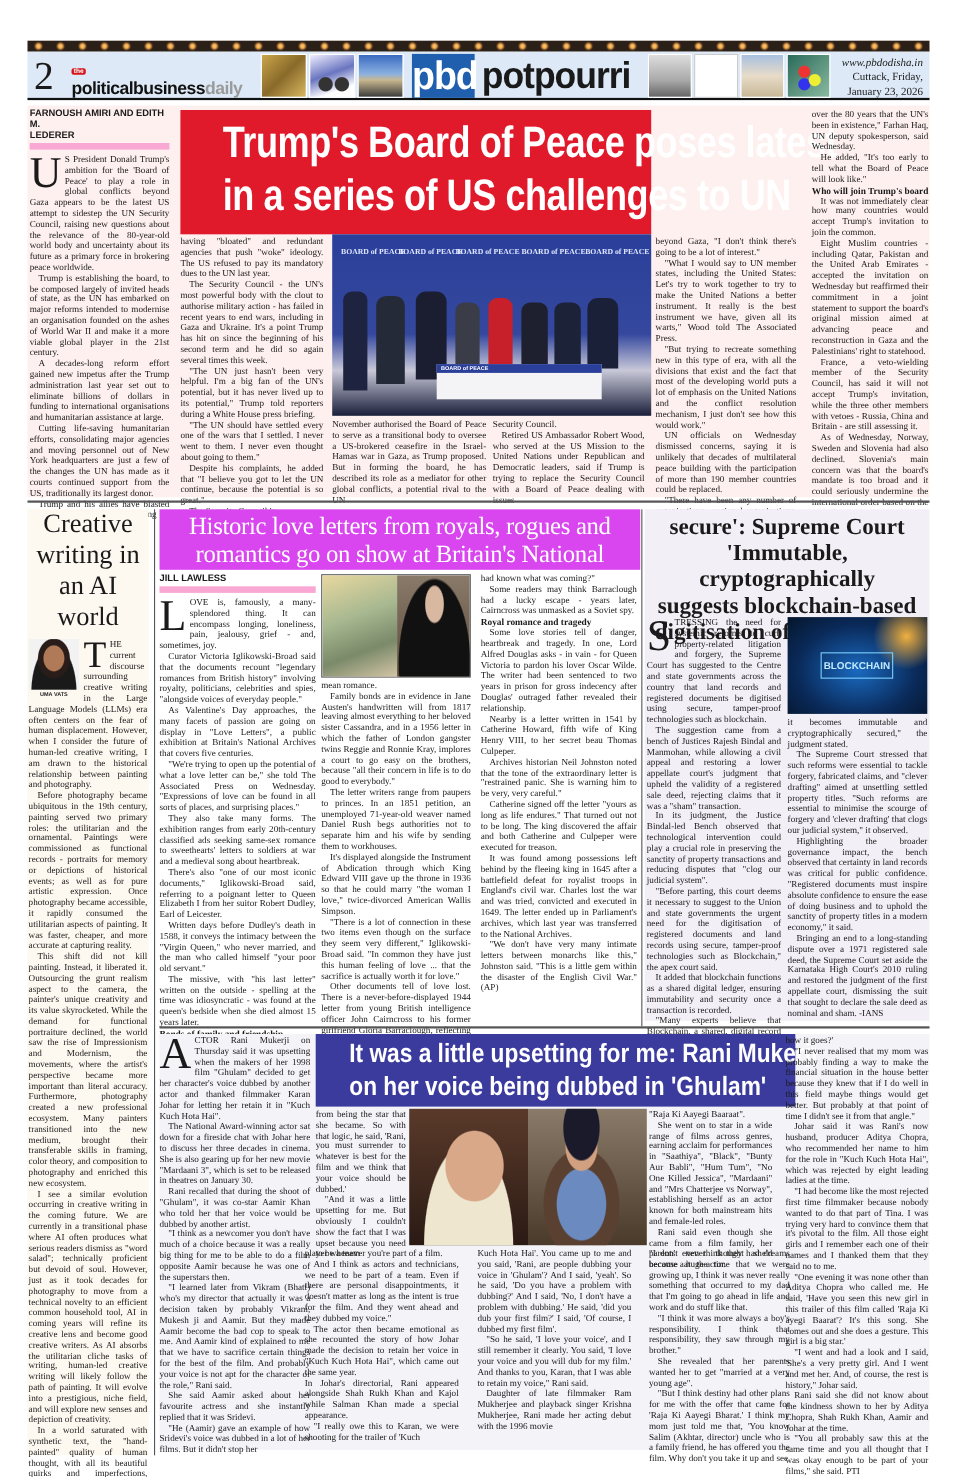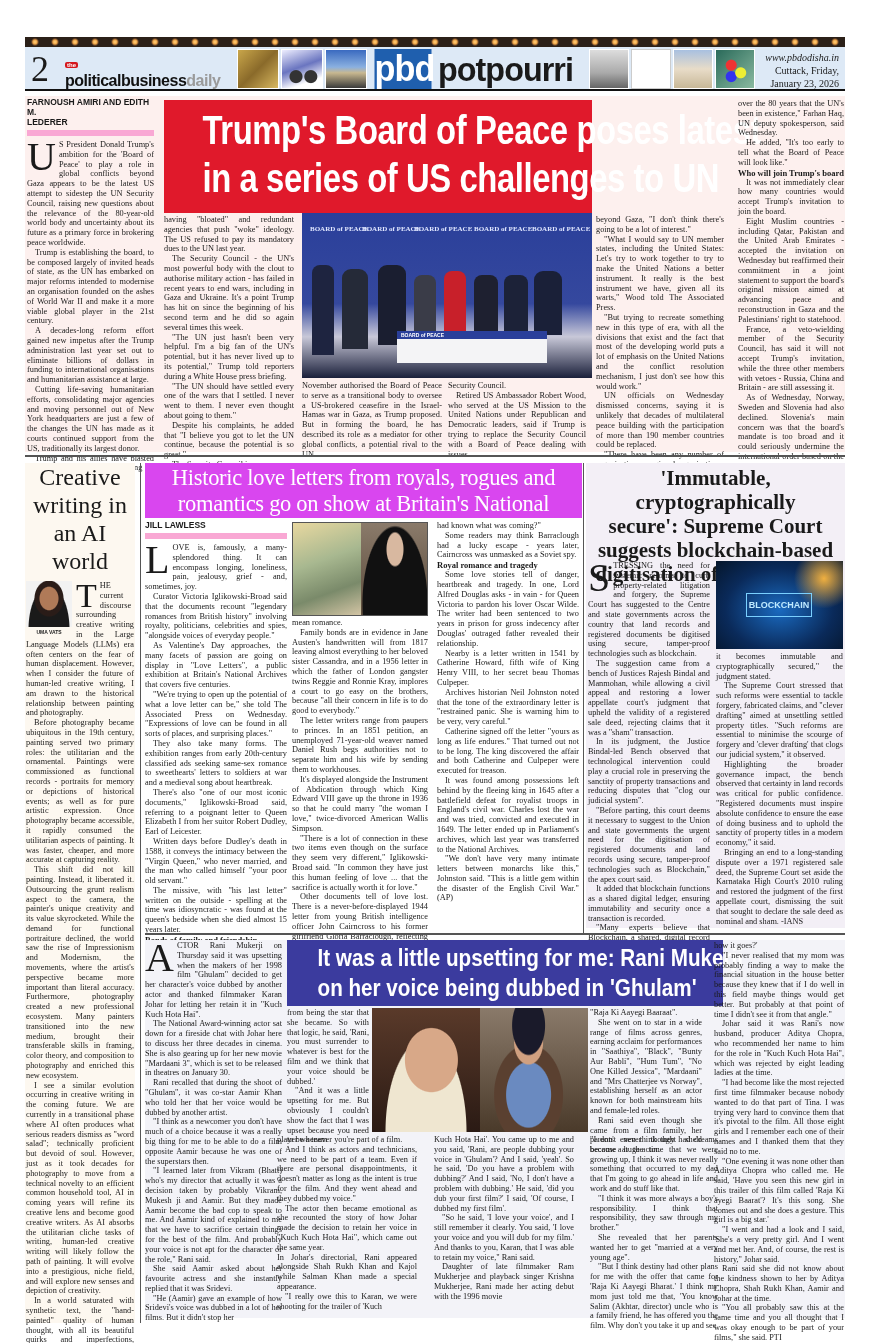--- a/index.html
+++ b/index.html
@@ -139,21 +139,21 @@
   <p class="noindent">beyond Gaza, "I don't think there's going to be a lot of interest."</p>
   <p>"What I would say to UN member states, including the United States: Let's try to work together to try to make the United Nations a better instrument. It really is the best instrument we have, given all its warts," Wood told The Associated Press.</p>
   <p>"But trying to recreate something new in this type of era, with all the divisions that exist and the fact that most of the developing world puts a lot of emphasis on the United Nations and the conflict resolution mechanism, I just don't see how this would work."</p>
   <p>UN officials on Wednesday dismissed concerns, saying it is unlikely that decades of multilateral peace building with the participation of more than 190 member countries could be replaced.</p>
   <p>"There have been any number of organisations - regional organisations, defence alliances and others - that have coexisted with the UN</p>
 </div>
 <div class="col" style="left:738px;top:99px;width:106px;">
   <p class="noindent">over the 80 years that the UN's been in existence," Farhan Haq, UN deputy spokesperson, said Wednesday.</p>
   <p>He added, "It's too early to tell what the Board of Peace will look like."</p>
   <p class="sub">Who will join Trump's board</p>
-  <p>It was not immediately clear how many countries would accept Trump's invitation to join the board.</p>
+  <p>It was not immediately clear how many countries would accept Trump's invitation to join the common.</p>
   <p>Eight Muslim countries - including Qatar, Pakistan and the United Arab Emirates - accepted the invitation on Wednesday but reaffirmed their commitment in a joint statement to support the board's original mission aimed at advancing peace and reconstruction in Gaza and the Palestinians' right to statehood.</p>
   <p>France, a veto-wielding member of the Security Council, has said it will not accept Trump's invitation, while the three other members with vetoes - Russia, China and Britain - are still assessing it.</p>
   <p>As of Wednesday, Norway, Sweden and Slovenia had also declined. Slovenia's main concern was that the board's mandate is too broad and it could seriously undermine the international order based on the UN Charter.</p>
   <p>One European diplomat told The Associated Press that EU countries "feel a bit awkward" about the effort and would prefer that there be discussions on the Board of Peace plan regarding Gaza before engaging on this broader initiative. (AP)</p>
 </div>
 
 <div class="rule-h" style="left:25px;top:455px;width:820px;"></div>
 
 <div class="cw-bg"></div>
 <div class="col" style="left:26px;top:463px;width:108px;">
@@ -217,22 +217,22 @@
   <p>Archives historian Neil Johnston noted that the tone of the extraordinary letter is "restrained panic. She is warning him to be very, very careful."</p>
   <p>Catherine signed off the letter "yours as long as life endures." That turned out not to be long. The king discovered the affair and both Catherine and Culpeper were executed for treason.</p>
   <p>It was found among possessions left behind by the fleeing king in 1645 after a battlefield defeat for royalist troops in England's civil war. Charles lost the war and was tried, convicted and executed in 1649. The letter ended up in Parliament's archives, which last year was transferred to the National Archives.</p>
   <p>"We don't have very many intimate letters between monarchs like this," Johnston said. "This is a little gem within the disaster of the English Civil War." (AP)</p>
 </div>
 <div class="rule-v" style="left:583px;top:463px;height:470px;"></div>
 
 <div class="sc-bg"></div>
 <div class="col" style="left:586px;top:466px;width:259px;">
   <div class="sc-title">
+    <div>secure': Supreme Court</div>
     <div>'Immutable, cryptographically</div>
-    <div>secure': Supreme Court</div>
     <div>suggests blockchain-based</div>
     <div>digitisation of land records</div>
   </div>
 </div>
 <div class="col" style="left:588px;top:561px;width:122px;">
   <span class="dropcap">S</span>
   <p class="noindent">TRESSING the need for systemic reforms to curb property-related litigation and forgery, the Supreme Court has suggested to the Centre and state governments across the country that land records and registered documents be digitised using secure, tamper-proof technologies such as blockchain.</p>
   <p>The suggestion came from a bench of Justices Rajesh Bindal and Manmohan, while allowing a civil appeal and restoring a lower appellate court's judgment that upheld the validity of a registered sale deed, rejecting claims that it was a "sham" transaction.</p>
   <p>In its judgment, the Justice Bindal-led Bench observed that technological intervention could play a crucial role in preserving the sanctity of property transactions and reducing disputes that "clog our judicial system".</p>
   <p>"Before parting, this court deems it necessary to suggest to the Union and state governments the urgent need for the digitisation of registered documents and land records using secure, tamper-proof technologies such as Blockchain," the apex court said.</p>

